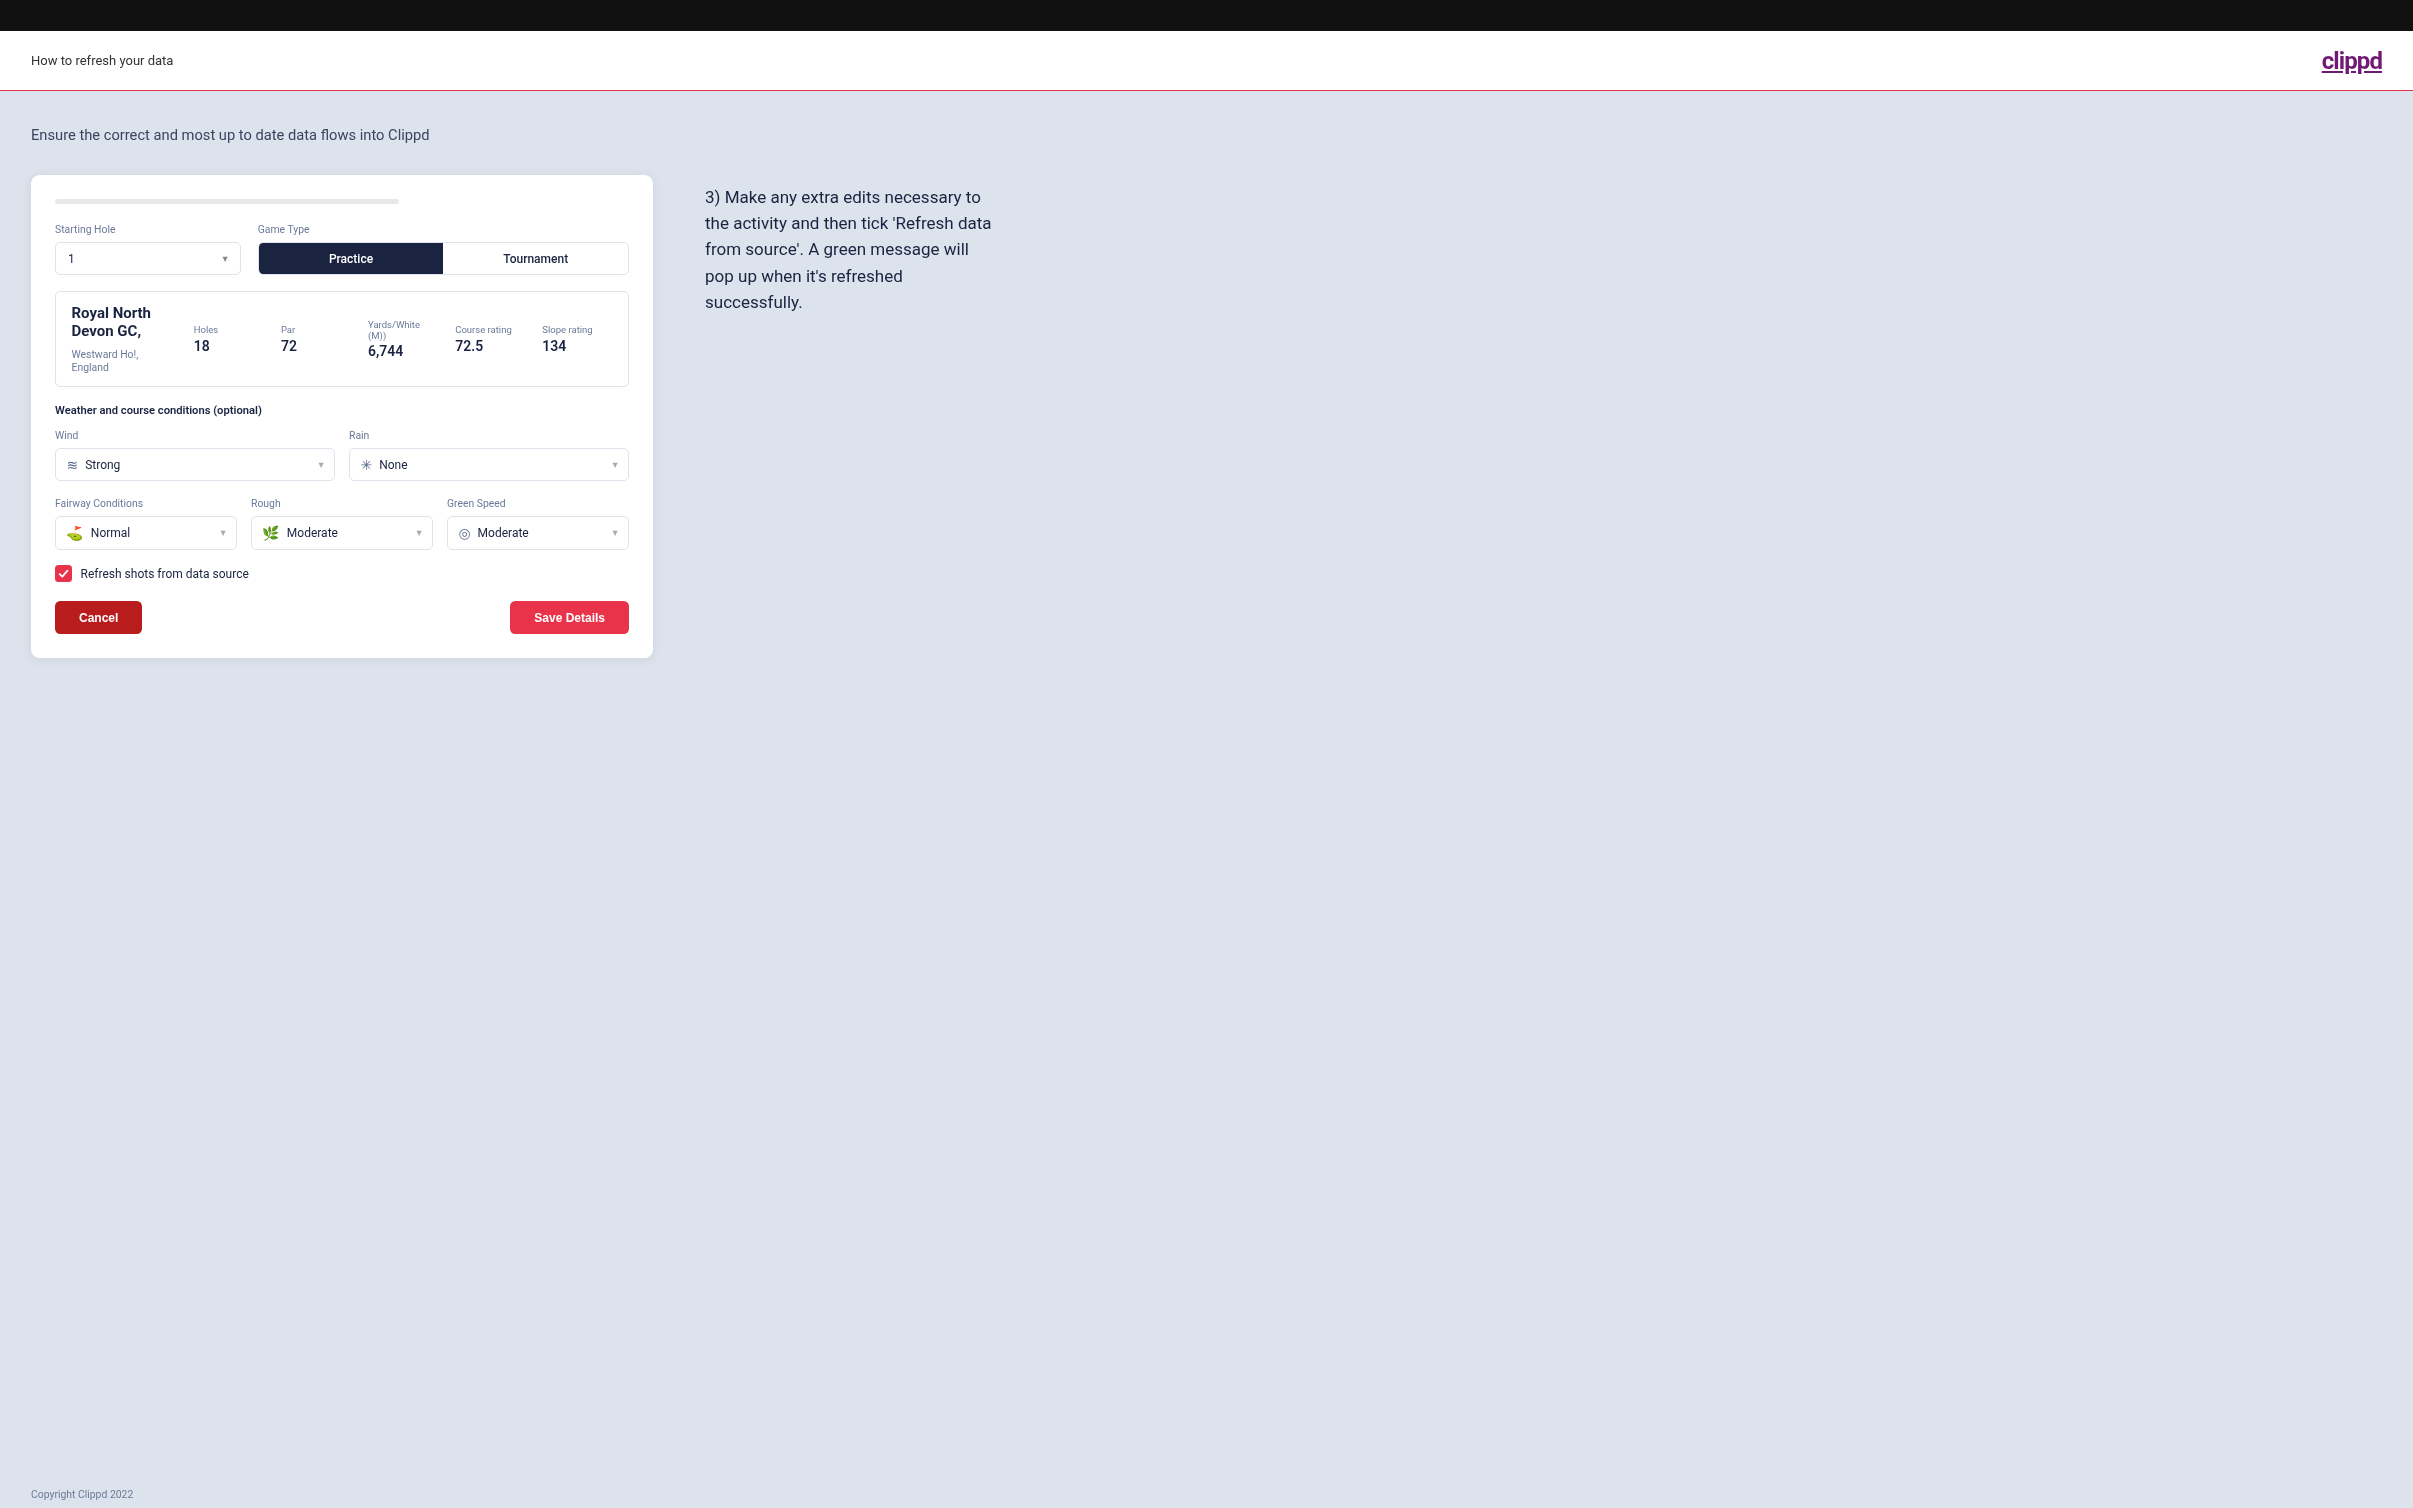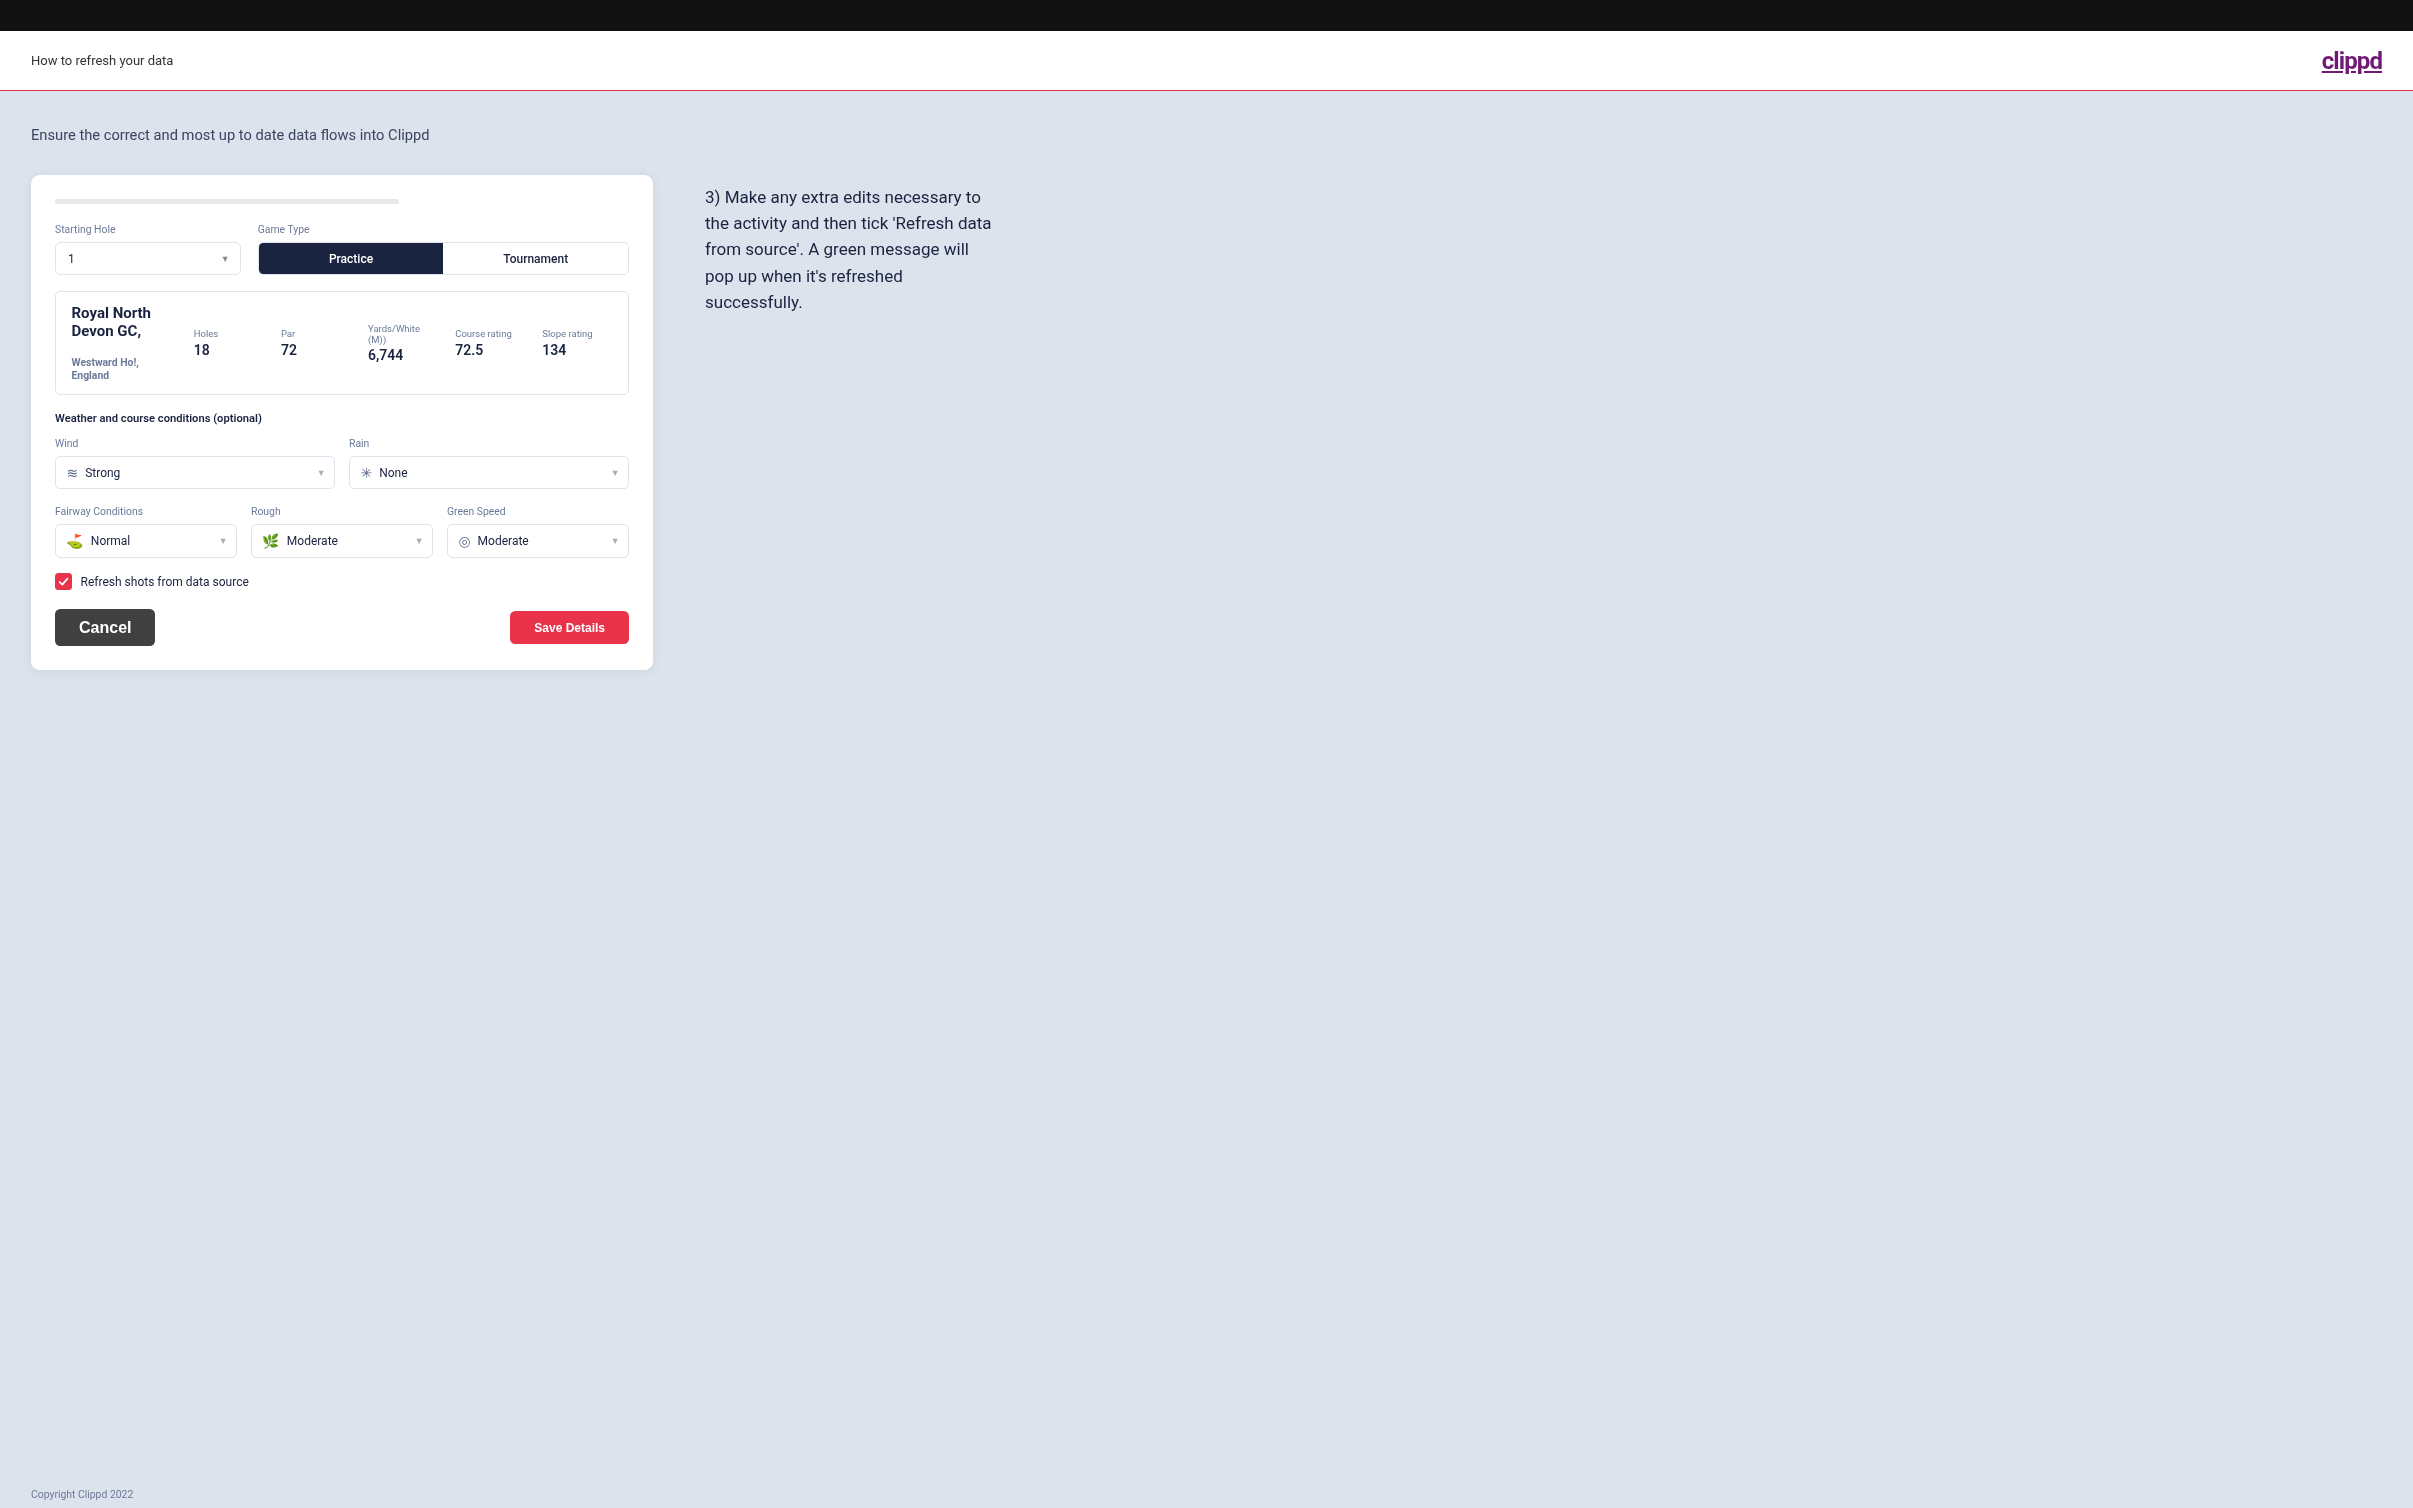--- a/index.html
+++ b/index.html
@@ -131,22 +131,21 @@
       flex: 1.5;
     }
     .course-name {
       font-size: 15px;
       font-weight: 700;
       color: #1a2340;
     }
     .course-location {
       font-size: 10.4px;
       color: #6b7a99;
-      margin-top: 16px;
-      font-weight: bold;
+      margin-top: 8px;
     }
     .course-stat {
       display: flex;
       flex-direction: column;
       align-items: flex-start;
       flex: 1;
     }
     .course-stat-label {
       font-size: 9.5px;
       color: #6b7a99;
@@ -222,26 +221,26 @@
     .checkbox-label {
       font-size: 12px;
       color: #1a2340;
     }
     .action-row {
       display: flex;
       justify-content: space-between;
       align-items: center;
     }
     .btn-cancel {
-      background: #404040;
+      background: #b91c1c;
       color: #fff;
       border: none;
       border-radius: 5.2px;
       padding: 9.5px 24px;
-      font-size: 16px;
+      font-size: 12px;
       font-weight: 600;
       cursor: pointer;
     }
     .btn-save {
       background: #e8334a;
       color: #fff;
       border: none;
       border-radius: 5.2px;
       padding: 9.5px 24px;
       font-size: 12px;

